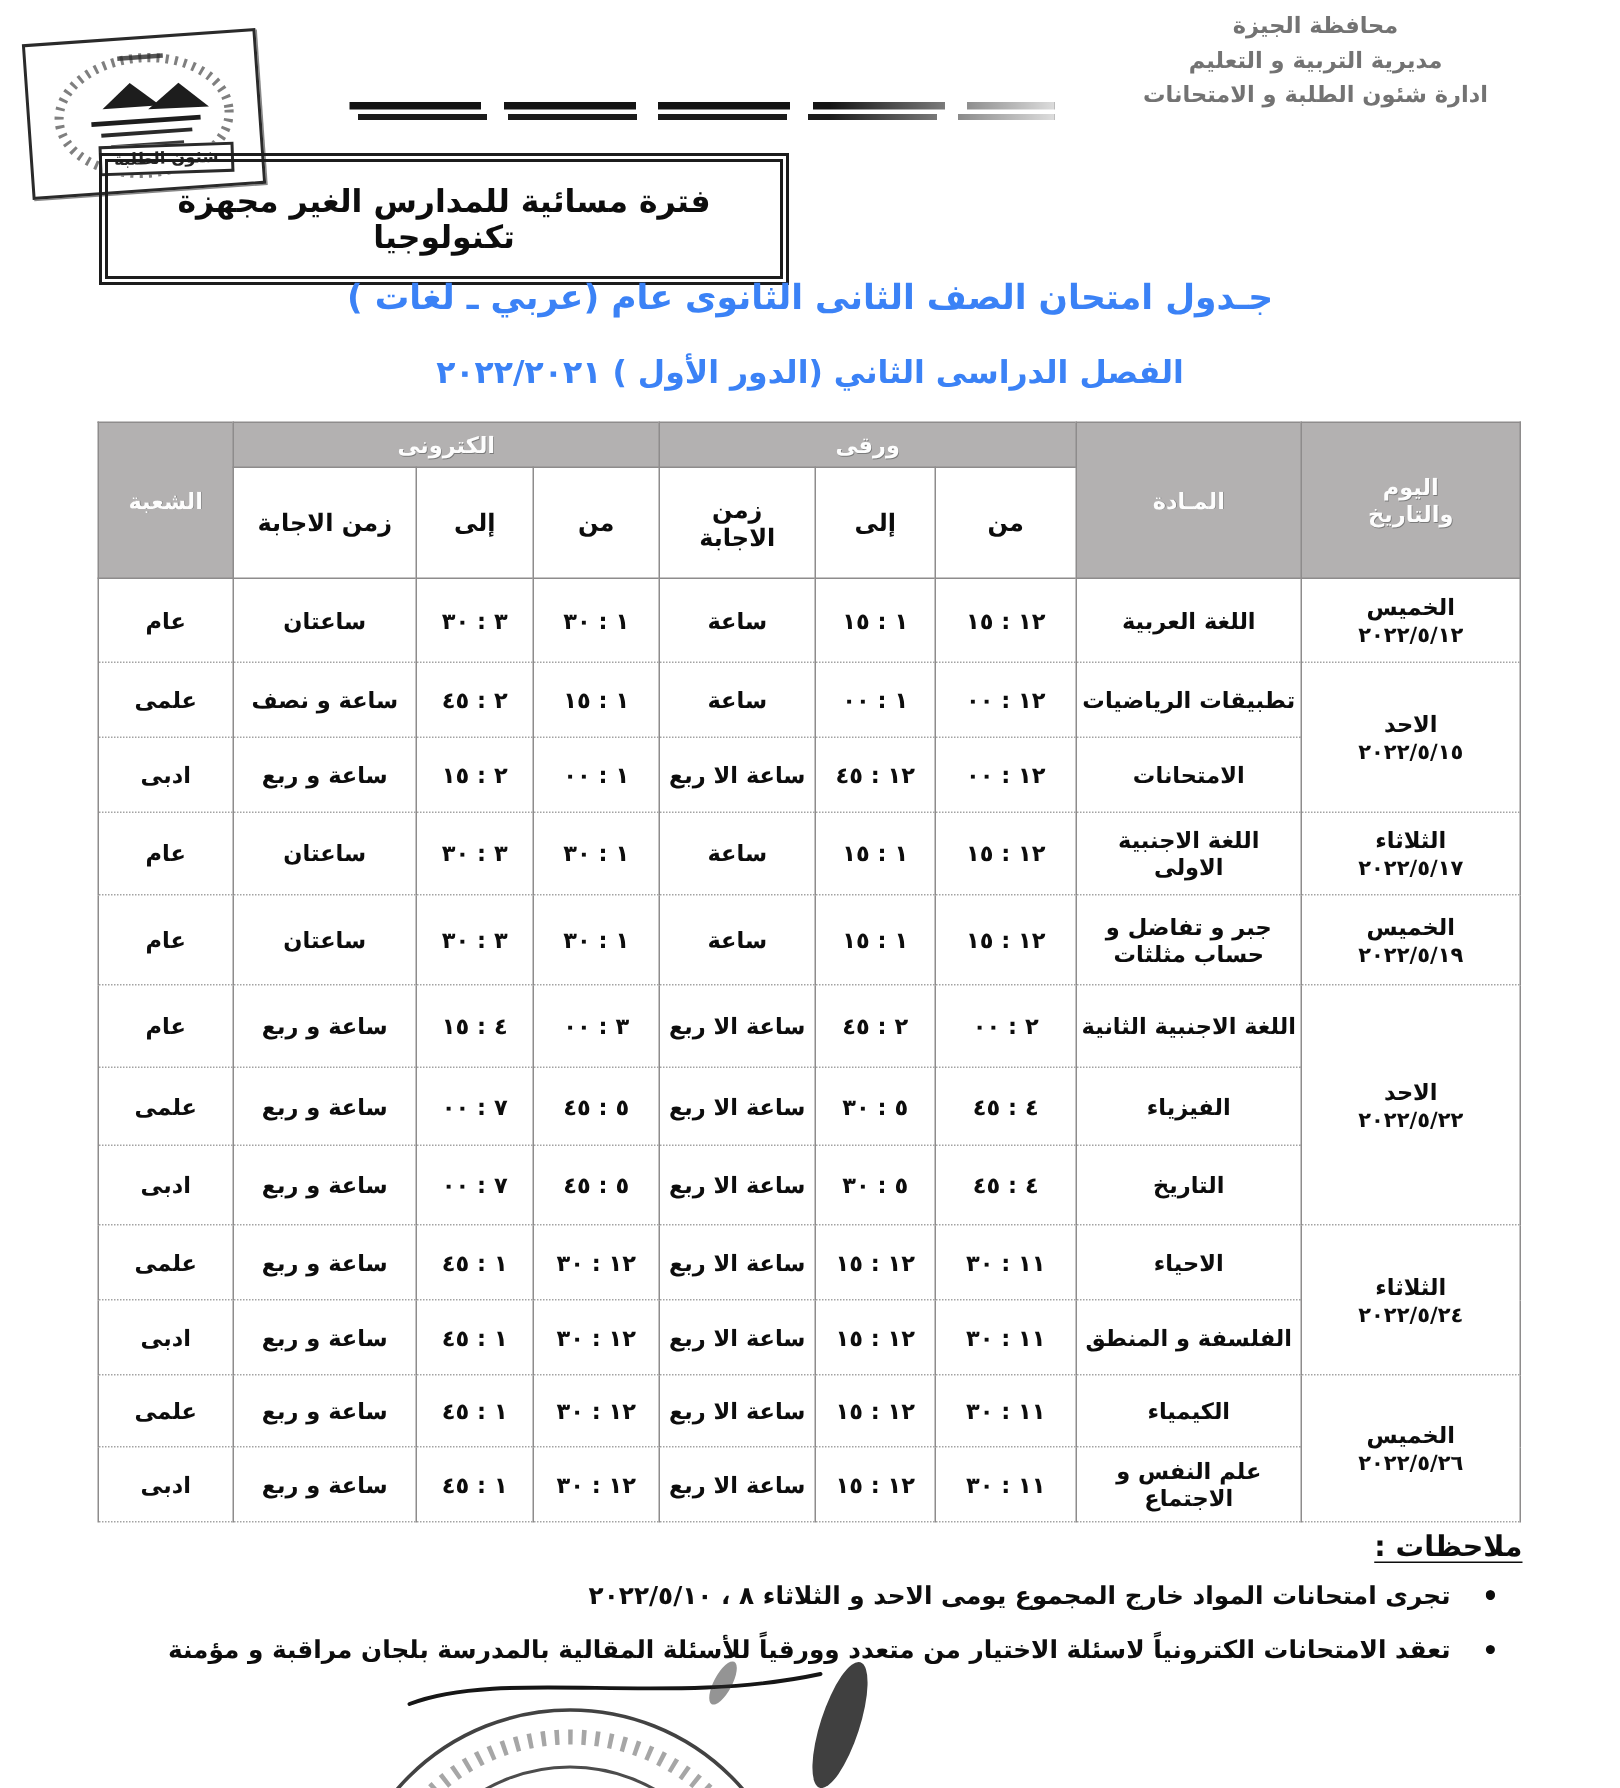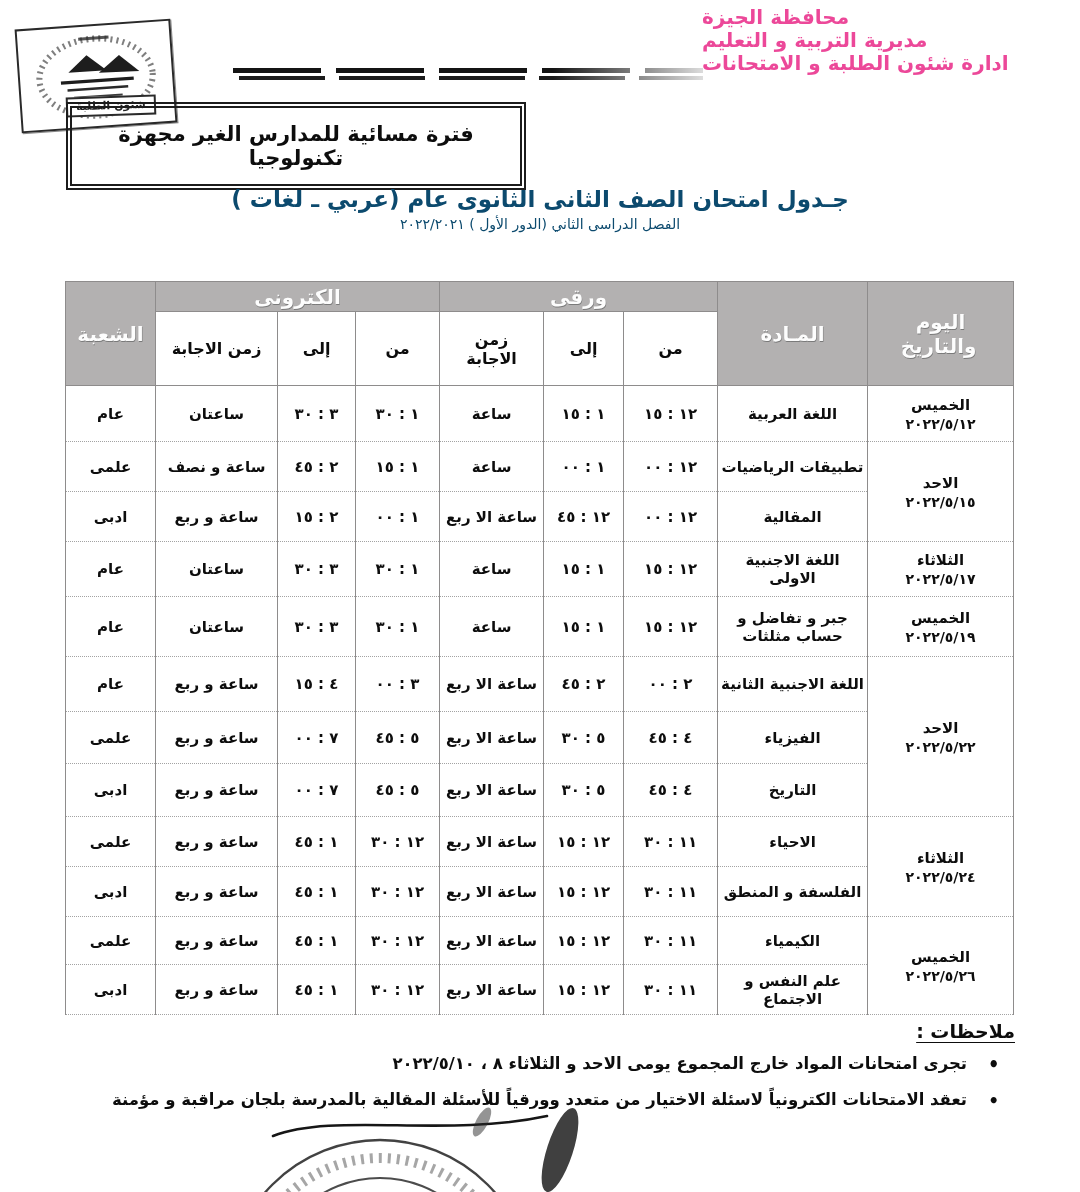--- a/index.html
+++ b/index.html
@@ -5,22 +5,22 @@
   html,body{margin:0;padding:0;}
   body{
     width:1080px;height:1192px;position:relative;overflow:hidden;
     background:#ffffff;color:#111;
     font-family:"DejaVu Sans", sans-serif;
     direction:rtl;
   }
   .abs{position:absolute;}
 
   
-  .org{top:6px;right:28px;width:350px;text-align:left;
-       font-weight:900;font-size:20px;line-height:23px;color:#ec4899;}
+  .org{top:6px;right:28px;width:350px;text-align:center;
+       font-weight:900;font-size:15px;line-height:23px;color:#737373;}
   .org div{white-space:nowrap;}
 
   
   .emblem{left:18px;top:24px;width:152px;height:100px;
           border:2px solid #2a2a2a;background:#fff;
           transform:rotate(-4deg);box-shadow:1px 1px 0 #888;}
   .emblem svg{width:100%;height:100%;}
   .emblem-label{left:66px;top:96px;border:2px solid #2a2a2a;background:#fff;
           font-size:11px;font-weight:bold;padding:0 8px;line-height:16px;
           transform:rotate(-2deg);color:#222;}
@@ -33,29 +33,29 @@
      background:repeating-linear-gradient(to right,#1c1c1c 6px 92px,transparent 92px 106px);}
   .dash-fade{position:absolute;right:0;top:0;width:150px;height:18px;
      background:linear-gradient(to left,rgba(255,255,255,.85),rgba(255,255,255,0));}
 
   
   .notice{left:66px;top:102px;width:448px;height:76px;
           border:6px double #1c1c1c;display:flex;align-items:center;justify-content:center;}
   .notice span{font-size:21px;font-weight:800;color:#0d0d0d;text-align:center;}
 
   
-  .titleblock{left:230px;top:186px;width:620px;text-align:center;color:#0c4a6e;}
+  .titleblock{left:230px;top:186px;width:620px;text-align:center;color:#3b82f6;}
   .title1{font-size:23px;font-weight:900;}
-  .title2{font-size:14px;font-weight:400;margin-top:4px;}
+  .title2{font-size:21px;font-weight:700;margin-top:24px;}
 
   
   table.sched{left:65px;top:281px;width:948px;position:absolute;
       border-collapse:collapse;table-layout:fixed;font-family:"DejaVu Sans",sans-serif;}
   .sched th,.sched td{border:1px solid #8e8c8c;padding:0 3px;text-align:center;vertical-align:middle;}
-  .sched thead th.gray{background:#b3b1b1;color:#fdfdfd;font-size:20px;font-weight:800;
+  .sched thead th.gray{background:#b3b1b1;color:#fdfdfd;font-size:15px;font-weight:800;
       text-shadow:.5px .5px 0 #7a7a7a;}
   .sched thead th.white{background:#fff;color:#0c0c0c;font-size:16px;font-weight:800;}
   .sched tbody td{font-size:15px;font-weight:700;color:#0d0d0d;
       border-top:1px dotted #a3a3a3;border-bottom:1px dotted #a3a3a3;}
   .sched tbody td.day{font-size:15px;}
   .day .dname{font-weight:800;}
   .day .ddate{font-weight:700;font-size:14px;margin-top:2px;}
   .subj{font-size:15.5px;font-weight:800;}
   .ltr{direction:ltr;unicode-bidi:isolate;display:inline-block;}
   .wrapnarrow{display:inline-block;max-width:72px;}
@@ -161,21 +161,21 @@
       <td class="subj">تطبيقات الرياضيات</td>
       <td><span class="ltr">١٢ : ٠٠</span></td>
       <td><span class="ltr">١ : ٠٠</span></td>
       <td>ساعة</td>
       <td><span class="ltr">١ : ١٥</span></td>
       <td><span class="ltr">٢ : ٤٥</span></td>
       <td>ساعة و نصف</td>
       <td>علمى</td>
     </tr>
     <tr style="height:50px">
-      <td class="subj">المقالية</td>
+      <td class="subj">الامتحانات</td>
       <td><span class="ltr">١٢ : ٠٠</span></td>
       <td><span class="ltr">١٢ : ٤٥</span></td>
       <td>ساعة الا ربع</td>
       <td><span class="ltr">١ : ٠٠</span></td>
       <td><span class="ltr">٢ : ١٥</span></td>
       <td>ساعة و ربع</td>
       <td>ادبى</td>
     </tr>
     <tr style="height:55px">
       <td class="day">

